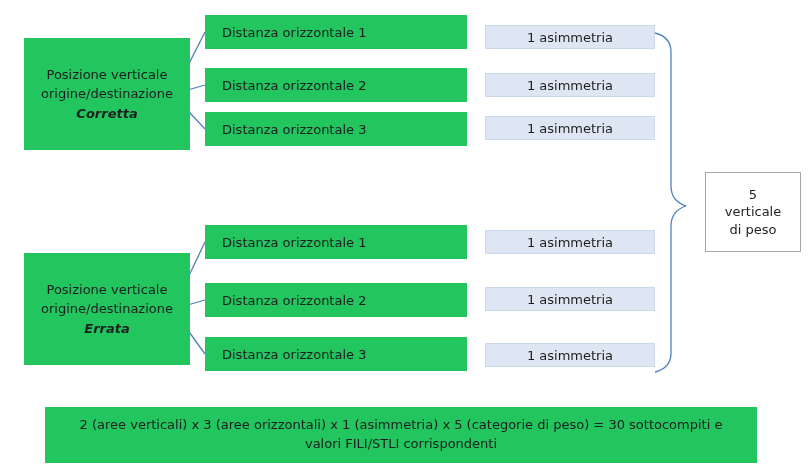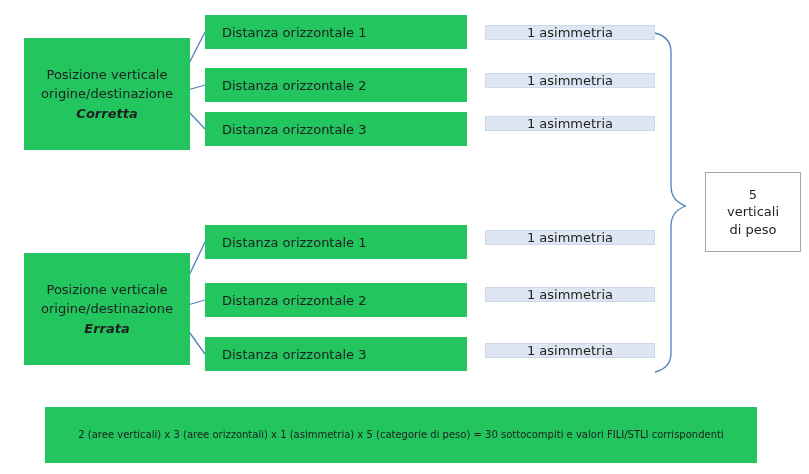--- a/index.html
+++ b/index.html
@@ -13,33 +13,33 @@
 
   .root {
     left:24px; width:166px; height:112px;
     display:flex; flex-direction:column; justify-content:center; align-items:center;
     text-align:center; line-height:1.5;
   }
   .root-top { top:38px; }
   .root-bottom { top:253px; }
 
   .mid { left:205px; width:262px; height:34px; display:flex; align-items:center; padding-left:17px; }
-  .leaf { left:485px; width:170px; height:15px; display:flex; align-items:center; justify-content:center; }
+  .leaf { left:485px; width:170px; height:24px; display:flex; align-items:center; justify-content:center; }
 
   .rightbox {
     left:705px; top:172px; width:96px; height:80px;
     background:#ffffff; border:1px solid #a6a6a6;
     display:flex; flex-direction:column; justify-content:center; align-items:center;
     line-height:1.35; text-align:center;
   }
 
   .footer {
     left:45px; top:407px; width:712px; height:56px;
     display:flex; align-items:center; justify-content:center;
-    text-align:center; padding:0 28px; line-height:1.45; font-size:10px;
+    text-align:center; padding:0 28px; line-height:1.45; font-size:13px;
   }
 
   svg.connectors { position:absolute; left:0; top:0; pointer-events:none; }
   svg.connectors path { stroke:#4f81bd; stroke-width:1.3; fill:none; }
 
   .bold { font-weight:bold;font-style:italic; }
 </style>
 </head>
 <body>
 
@@ -107,21 +107,21 @@
   </div>
   <div class="box blue leaf" style="top:287px">
     <span>1 asimmetria</span>
   </div>
   <div class="box blue leaf" style="top:343px">
     <span>1 asimmetria</span>
   </div>
 
   <div class="box rightbox">
     <div>5</div>
-    <div>verticali</div>
+    <div>verticale</div>
     <div>di peso</div>
   </div>
 
   <div class="box gray footer">
     <span>2 (aree verticali)  x 3 (aree orizzontali) x 1 (asimmetria) x 5 (categorie di peso) = 30 sottocompiti e valori FILI/STLI corrispondenti</span>
   </div>
 
 </div>
 
 </body></html>

